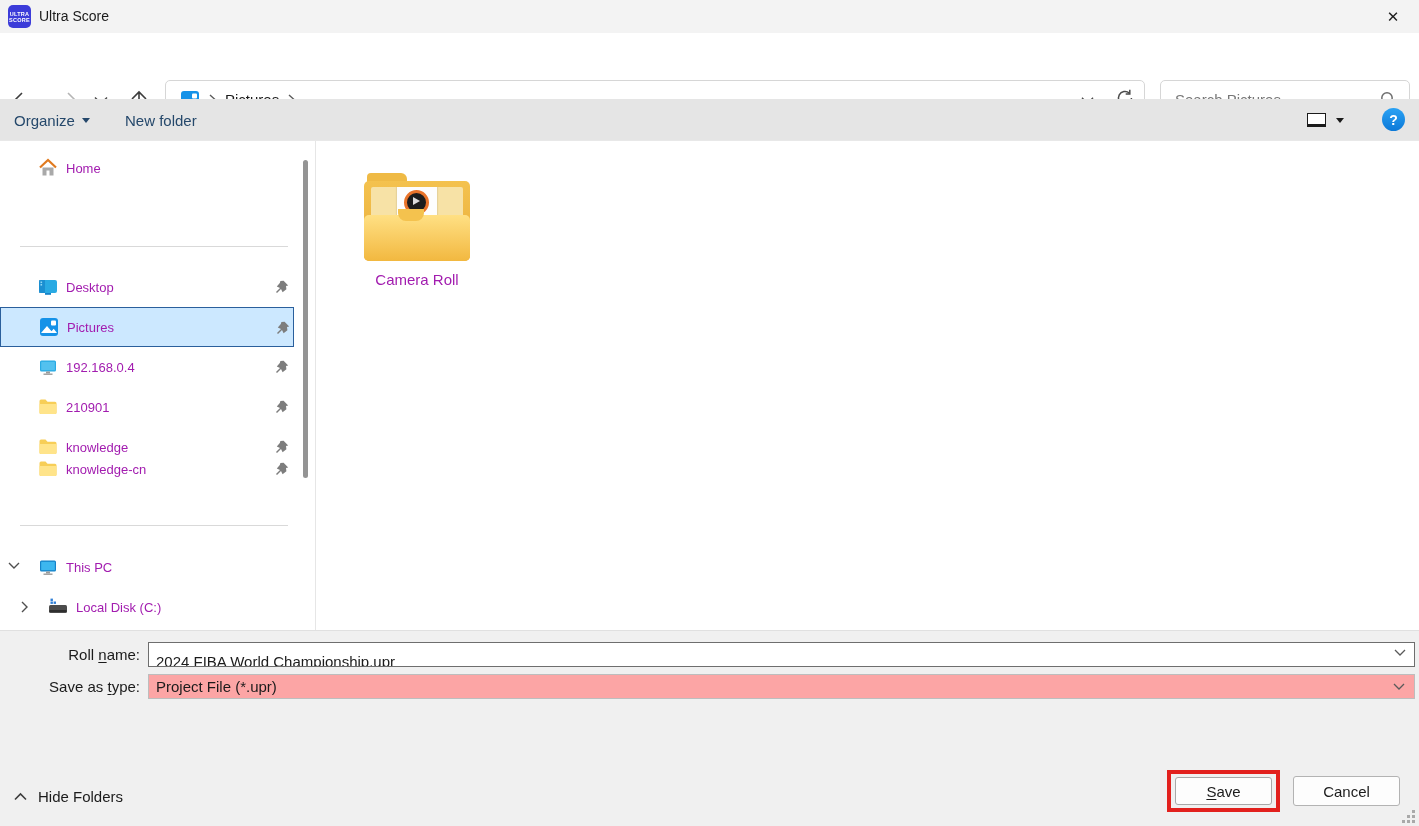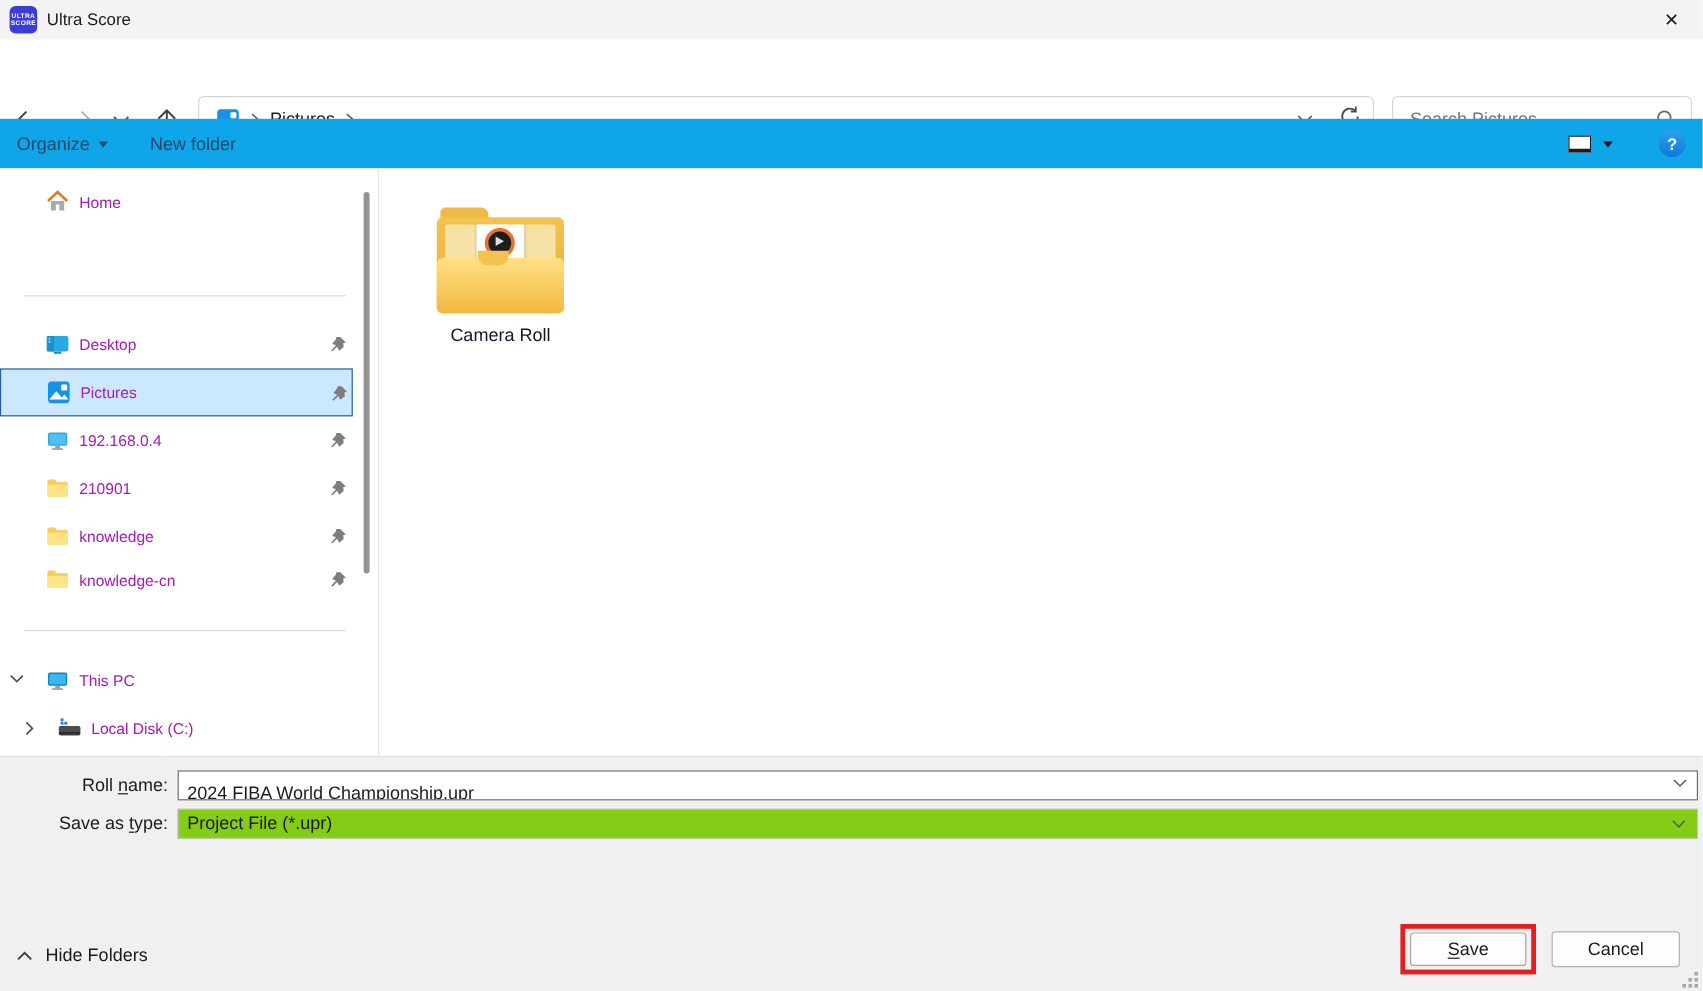--- a/index.html
+++ b/index.html
@@ -25,21 +25,21 @@
   .crumb-sep { margin:0 9px; display:flex; align-items:center; }
   .crumb-label { font-size:15px; color:#1b1b1b; }
   .addr-right { position:absolute; right:10px; top:0; height:37px; display:flex; align-items:center; gap:22px; }
   .searchbox { position:absolute; left:1160px; top:47px; width:250px; height:39px; border:1px solid #d6d6d6; border-radius:5px; background:#fff; }
   .searchbox input { position:absolute; left:14px; top:1px; width:200px; height:35px; border:none; outline:none;
                      font-family:"Liberation Sans", sans-serif; font-size:15px; color:#1b1b1b; background:transparent; }
   .searchbox input::placeholder { color:#777; }
   .search-glyph { position:absolute; right:12px; top:10px; }
 
   
-  .toolbar { position:absolute; left:0; top:99px; width:100%; height:42px; background:#0ea5e9; border-bottom:1px solid #e8e8e8; }
+  .toolbar { position:absolute; left:0; top:99px; width:100%; height:42px; background:#e5e5e5; border-bottom:1px solid #e8e8e8; }
   .tool-link { position:absolute; top:0; height:42px; display:flex; align-items:center; gap:7px;
                font-size:15px; color:#25486b; }
   .caret-down { width:0; height:0; border-left:4.5px solid transparent; border-right:4.5px solid transparent; border-top:5px solid #25486b; }
   .caret-dark { border-top-color:#1b1b1b; }
   .view-btn { position:absolute; right:75px; top:0; height:42px; display:flex; align-items:center; gap:10px; }
   .view-glyph { width:19px; height:14px; border:1.6px solid #1b1b1b; border-bottom:3.5px solid #1b1b1b; background:#fff; }
   .help-btn { position:absolute; right:14px; top:9px; width:23px; height:23px; border-radius:50%;
               background:linear-gradient(180deg,#2aa2f4,#0c79d8); color:#fff; font-size:14px; font-weight:bold;
               display:flex; align-items:center; justify-content:center; }
 
@@ -51,21 +51,21 @@
   .side-row .lbl { position:absolute; left:66px; font-size:13px; color:#a21caf; white-space:nowrap; }
   .side-row .pin { position:absolute; left:275px; top:13px; }
   .side-row.selected { background:#cce8ff; border:1px solid #2a5f9c; }
   .side-divider { position:absolute; left:20px; width:268px; height:1px; background:#d9d9d9; }
   .tree-chev { position:absolute; top:14px; }
   .scroll-thumb { position:absolute; left:303px; top:19px; width:5px; height:318px; background:#949494; border-radius:3px; }
 
   .content { position:absolute; left:317px; top:0; right:0; height:100%; background:#fff; }
   .tiles { position:absolute; left:33px; top:24px; display:flex; gap:28px; }
   .tile { width:134px; display:flex; flex-direction:column; align-items:center; }
-  .tile-label { margin-top:10px; font-size:15px; color:#0f172a; }
+  .tile-label { margin-top:10px; font-size:15px; color:#a21caf; }
 
   
   .folder-big { position:relative; width:106px; height:96px; }
   .fb-tab  { position:absolute; left:3px; top:8px; width:40px; height:16px; background:#efba45; border-radius:4px 6px 0 0; }
   .fb-back { position:absolute; left:0; top:16px; width:106px; height:80px; background:linear-gradient(180deg,#f4c24e,#e8ac3b); border-radius:5px; }
   .fb-inner{ position:absolute; left:7px; top:22px; width:92px; height:36px; overflow:hidden; border-radius:2px; }
   .fb-inner.camera { background:#f7e2a6; }
   .fb-inner.photo  { background:linear-gradient(120deg,#6a6a6a,#7d7d7d 55%,#5f5f5f); }
   .cam-page { position:absolute; left:26px; top:-6px; width:40px; height:46px; background:#fdfdfd; border-radius:2px; box-shadow:0 0 2px rgba(0,0,0,.25); }
   .cam-lens { position:absolute; left:7px; top:9px; width:25px; height:25px; border-radius:50%; background:#1d1d1d; border:3px solid #e8732a; }
@@ -75,21 +75,21 @@
   .fb-front{ position:absolute; left:0; top:50px; width:106px; height:46px; background:linear-gradient(180deg,#ffe084,#f2b840); border-radius:5px; }
   .fb-notch{ position:absolute; left:34px; top:44px; width:26px; height:12px; background:#f4c24e; border-radius:0 0 8px 8px; }
 
   
   .bottom { position:absolute; left:0; top:630px; width:100%; height:196px; background:#f0f0f0; border-top:1px solid #e0e0e0; }
   .field-label { position:absolute; left:0; width:140px; text-align:right; font-size:15px; color:#1b1b1b; }
   .ukey { text-decoration:underline; text-underline-offset:2px; }
   .fname-wrap { position:absolute; left:148px; top:11px; width:1267px; height:25px; }
   .fname-wrap input { width:100%; height:100%; border:1px solid #6e6e6e; background:#fff; padding:13px 28px 0 7px;
                       font-family:"Liberation Sans", sans-serif; font-size:15px; color:#1b1b1b; outline:none; }
-  .ftype-wrap { position:absolute; left:148px; top:43px; width:1267px; height:25px; border:1px solid #bdbdbd; background:#84cc16; }
+  .ftype-wrap { position:absolute; left:148px; top:43px; width:1267px; height:25px; border:1px solid #bdbdbd; background:#fca5a5; }
   .ftype-wrap .val { position:absolute; left:7px; top:3px; font-size:15px; color:#1b1b1b; }
   .combo-chev { position:absolute; right:9px; top:7px; }
 
   .hide-folders { position:absolute; left:14px; top:150px; height:30px; display:flex; align-items:center; gap:11px; font-size:15px; color:#1b1b1b; }
   .btn { position:absolute; background:#fdfdfd; border:1px solid #b3b3b3; border-radius:3px; font-size:15px; color:#1b1b1b;
          display:flex; align-items:center; justify-content:center; font-family:"Liberation Sans", sans-serif; }
   .btn-save   { left:1175px; top:146px; width:97px;  height:28px; border-color:#a8a8a8; }
   .btn-cancel { left:1293px; top:145px; width:107px; height:30px; }
   .red-anno { position:absolute; left:1167px; top:139px; width:113px; height:42px; border:4px solid #e2201d; pointer-events:none; z-index:5; }
 
@@ -261,21 +261,21 @@
         <svg class="ico" viewBox="0 0 20 20">
             <path d="M1.5 4 a1.5 1.5 0 0 1 1.5-1.5 h4.5 l2 2.2 h7.5 a1.5 1.5 0 0 1 1.5 1.5 v9.3 a1.5 1.5 0 0 1 -1.5 1.5 h-14 a1.5 1.5 0 0 1 -1.5 -1.5 z" fill="#f7ce57"></path>
             <path d="M1.5 7 h17 v8.5 a1.5 1.5 0 0 1 -1.5 1.5 h-14 a1.5 1.5 0 0 1 -1.5-1.5 z" fill="#ffe48a"></path>
           </svg>
         <span class="lbl">knowledge</span>
         <svg class="pin" width="14" height="14" viewBox="0 0 14 14">
             <path d="M8.6 0.8 L13.2 5.4 L11 6 L11.4 9.2 L7.6 12.2 L6 9 L2 13 L1 12 L5 8 L1.8 6.4 L4.8 3 L5.4 0.9 Z" fill="#7d7d7d"></path>
           </svg>
       </div>
 
-      <div class="side-row" style="top:322px">
+      <div class="side-row" style="top:308px">
         <svg class="ico" viewBox="0 0 20 20">
             <path d="M1.5 4 a1.5 1.5 0 0 1 1.5-1.5 h4.5 l2 2.2 h7.5 a1.5 1.5 0 0 1 1.5 1.5 v9.3 a1.5 1.5 0 0 1 -1.5 1.5 h-14 a1.5 1.5 0 0 1 -1.5 -1.5 z" fill="#f7ce57"></path>
             <path d="M1.5 7 h17 v8.5 a1.5 1.5 0 0 1 -1.5 1.5 h-14 a1.5 1.5 0 0 1 -1.5-1.5 z" fill="#ffe48a"></path>
           </svg>
         <span class="lbl">knowledge-cn</span>
         <svg class="pin" width="14" height="14" viewBox="0 0 14 14">
             <path d="M8.6 0.8 L13.2 5.4 L11 6 L11.4 9.2 L7.6 12.2 L6 9 L2 13 L1 12 L5 8 L1.8 6.4 L4.8 3 L5.4 0.9 Z" fill="#7d7d7d"></path>
           </svg>
       </div>
 

